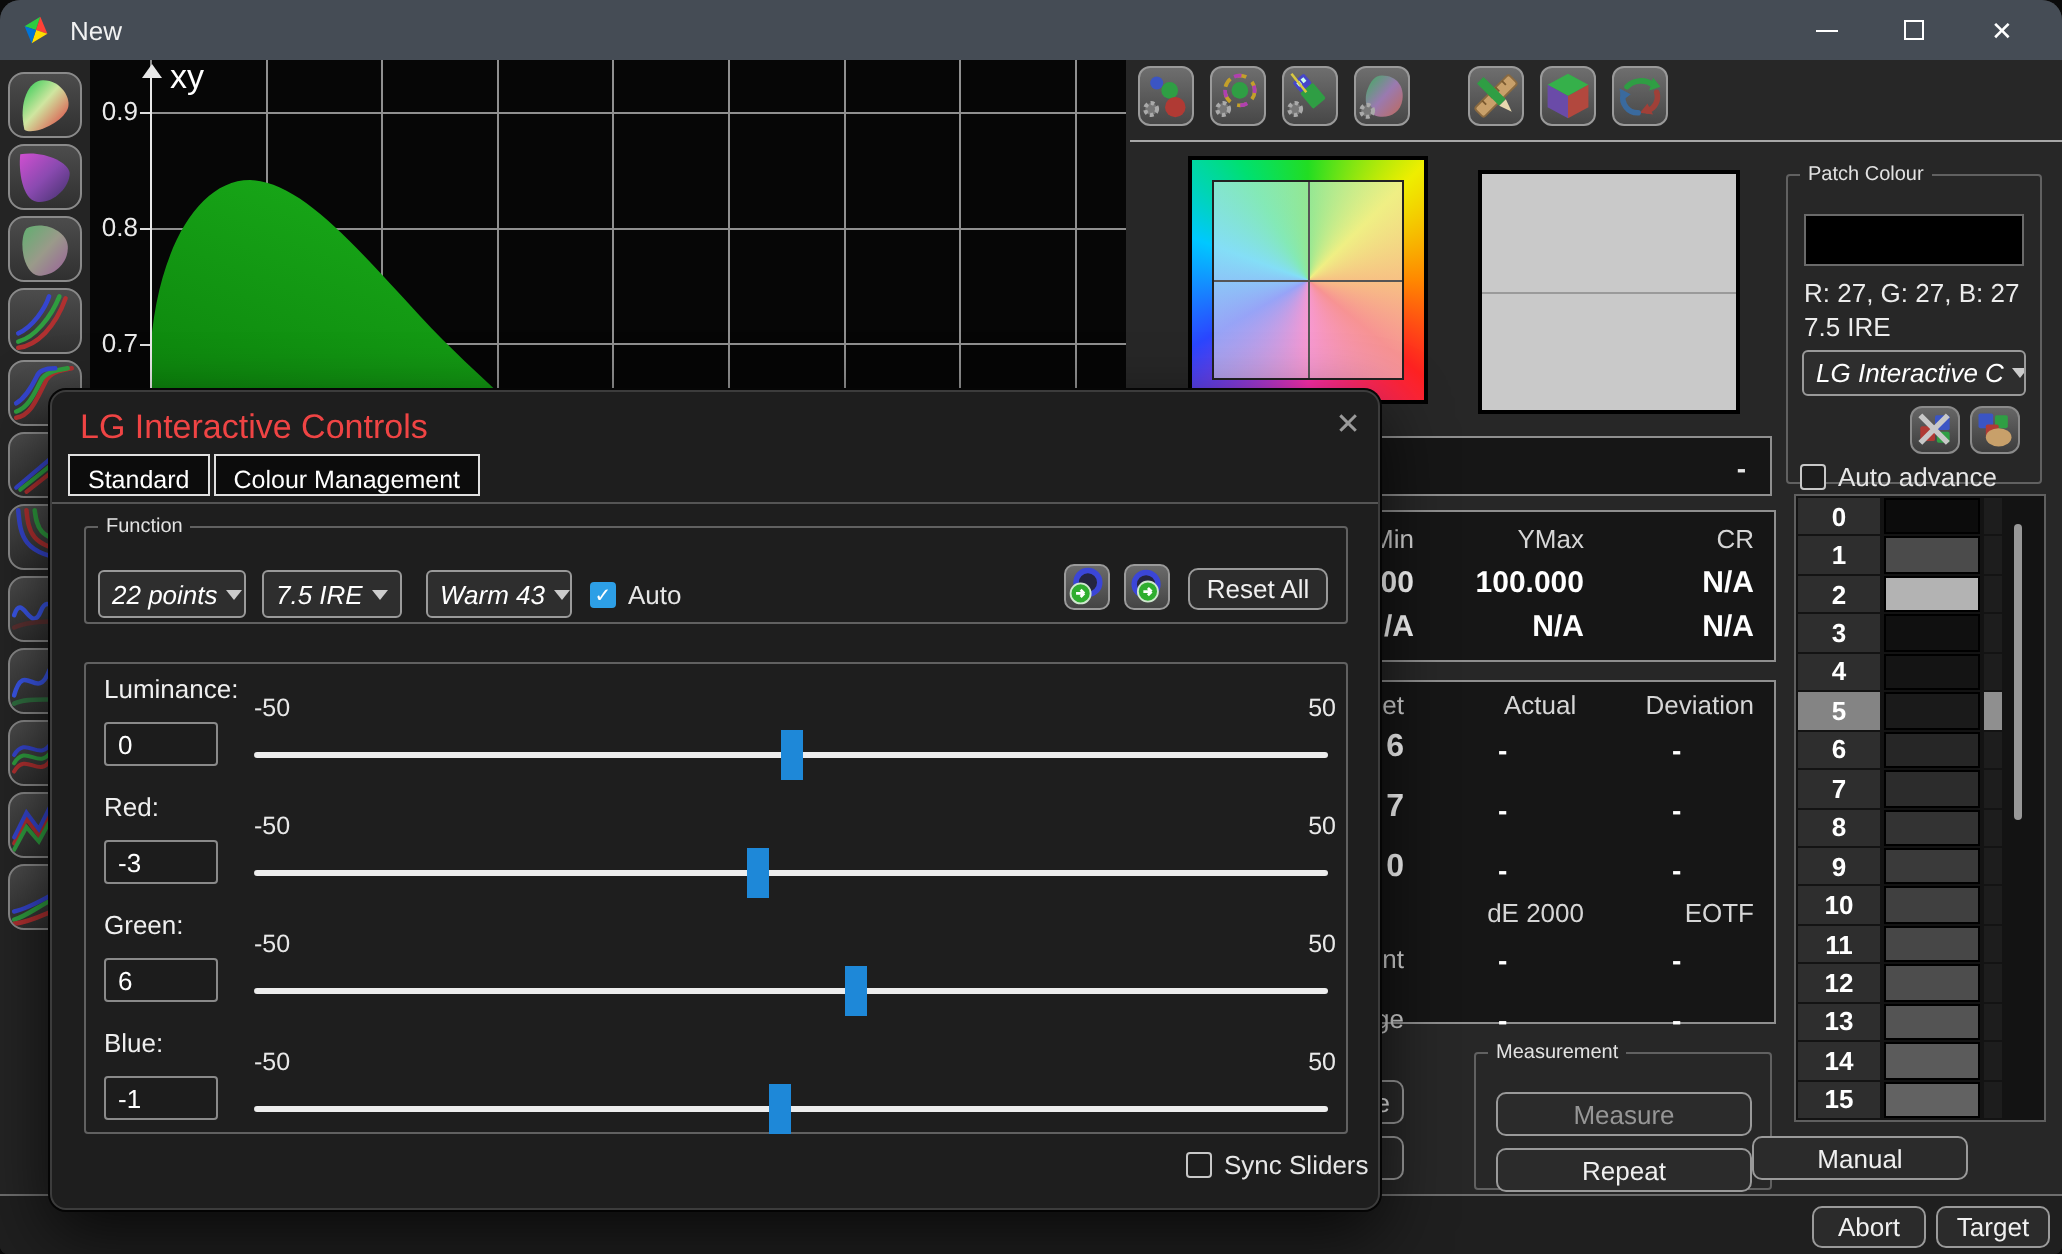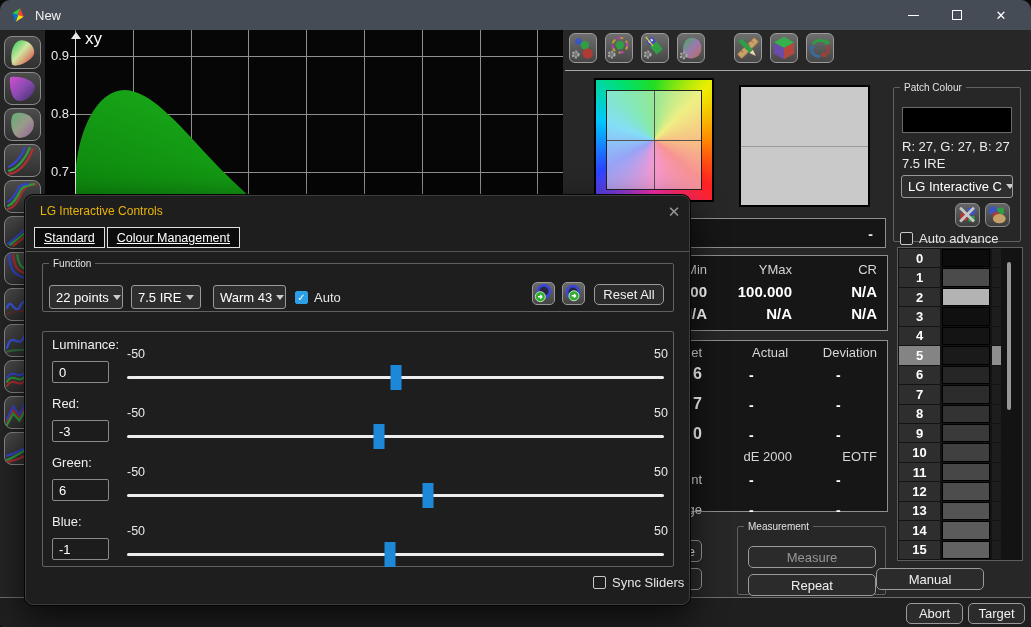--- a/index.html
+++ b/index.html
@@ -64,21 +64,21 @@
   
   fieldset { position:absolute; border:1px solid #616161; border-radius:2px; }
   legend { font-size:10px; color:#e2e2e2; padding:0 4px; margin-left:6px; }
 
   
   .pc-swatch { position:absolute; left:8px; top:14px; width:110px; height:26px; background:#000;
                border:1px solid #6a6a6a; }
   .pc-line { position:absolute; left:8px; font-size:13px; color:#ececec; white-space:nowrap; }
   .dd { display:flex; justify-content:space-between; align-items:center; background:#2e2e2e;
         border:1px solid #9a9a9a; border-radius:3px; padding:0 6px; color:#fff; font-size:13px;
-        white-space:nowrap; overflow:hidden; }
+        white-space:nowrap; overflow:hidden;font-style:italic; }
   .chev { width:0; height:0; border-left:4px solid transparent; border-right:4px solid transparent;
           border-top:5px solid #ccc; flex:none; margin-left:4px; }
   .cbrow { position:absolute; display:flex; align-items:center; gap:6px; }
   .cb { width:13px; height:13px; border:1px solid #c8c8c8; border-radius:2px; background:#1d1d1d; flex:none; }
   .cb.checked { background:#2d9fe6; border-color:#2d9fe6; color:#fff; font-size:10px;
                 display:flex; align-items:center; justify-content:center; }
   .micon { width:25px; height:24px; border:1px solid #8a8a8a; border-radius:6px;
            background:linear-gradient(#666,#3d3d3d); }
   .micon svg { width:100%; height:100%; }
 
@@ -108,27 +108,27 @@
   .pscroll { position:absolute; right:11px; top:14px; width:4px; height:148px; background:#989898; border-radius:2px; }
 
   
   .bot-sep { position:absolute; left:0; top:597px; width:1031px; height:1px; background:#6e6e6e; }
   .bot-bar { position:absolute; left:0; top:598px; width:1031px; height:29px; background:#1f1f1f; }
 
   
   .dialog { position:absolute; left:25px; top:195px; width:665px; height:410px; background:#1e1e1e;
             border:1px solid #3c3c3c; border-radius:8px; z-index:50;
             box-shadow:0 12px 34px rgba(0,0,0,.7), 0 0 0 1px #080808; }
-  .dlg-title { position:absolute; left:14px; top:8px; font-size:12px; color:#eab308; }
+  .dlg-title { position:absolute; left:14px; top:8px; font-size:17px; color:#ef4444; }
   .dlg-close { position:absolute; left:638px; top:6px; width:20px; height:20px; color:#9a9a9a;
                font-size:15px; display:flex; align-items:center; justify-content:center; }
   .tabstrip-line { position:absolute; left:0; right:0; top:55px; height:1px; background:#555; }
   .tabs { position:absolute; left:8px; top:31px; display:flex; align-items:flex-end; gap:2px; }
-  .tab { height:21px; display:flex; align-items:center; padding:0 9px; background:#0c0c0c;
-         border:1px solid #e0e0e0; color:#fff; font-size:12.5px; white-space:nowrap;text-decoration:underline; }
+  .tab { height:21px; display:flex; align-items:flex-end; padding:0 9px; background:#0c0c0c;
+         border:1px solid #e0e0e0; color:#fff; font-size:12.5px; white-space:nowrap; }
   .tab.active { height:25px; background:#1e1e1e; border:1px solid #909090; border-bottom:1px solid #1e1e1e;
                 position:relative; z-index:2; font-size:13px; }
   .fbtn { width:23px; height:23px; border:1px solid #9a9a9a; border-radius:5px;
           background:linear-gradient(#6a6a6a,#444); position:absolute; }
   .fbtn svg { width:100%; height:100%; }
 
   .slider { position:absolute; left:9px; width:621px; height:56px; }
   .sl-label { position:absolute; left:0; top:0; font-size:13px; color:#efefef; }
   .sl-input { position:absolute; left:0; top:24px; width:57px; height:22px; background:#1c1c1c;
               border:1px solid #8a8a8a; border-radius:2px; color:#fff; font-size:13px;

